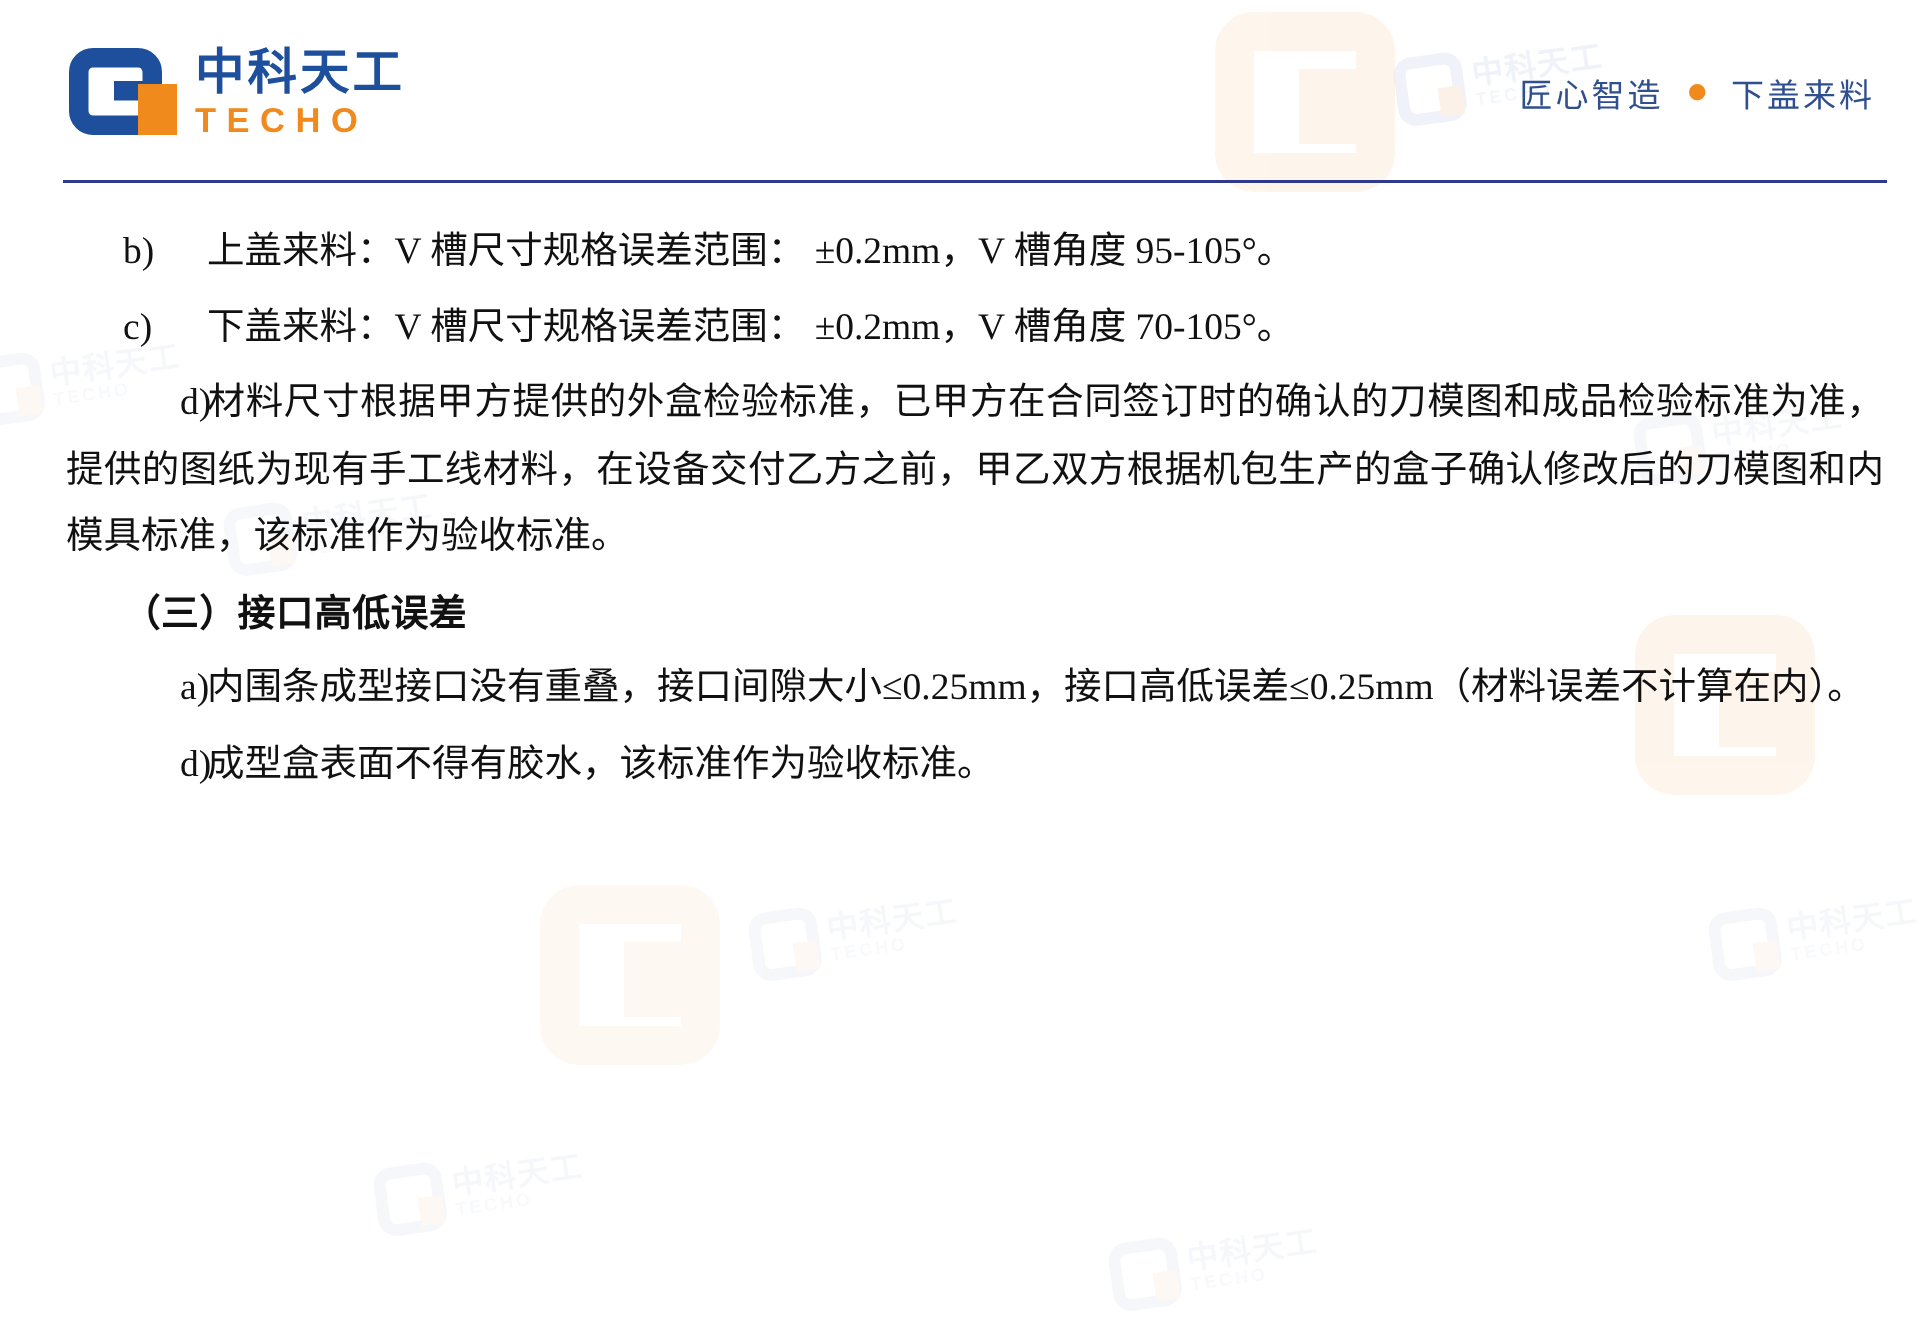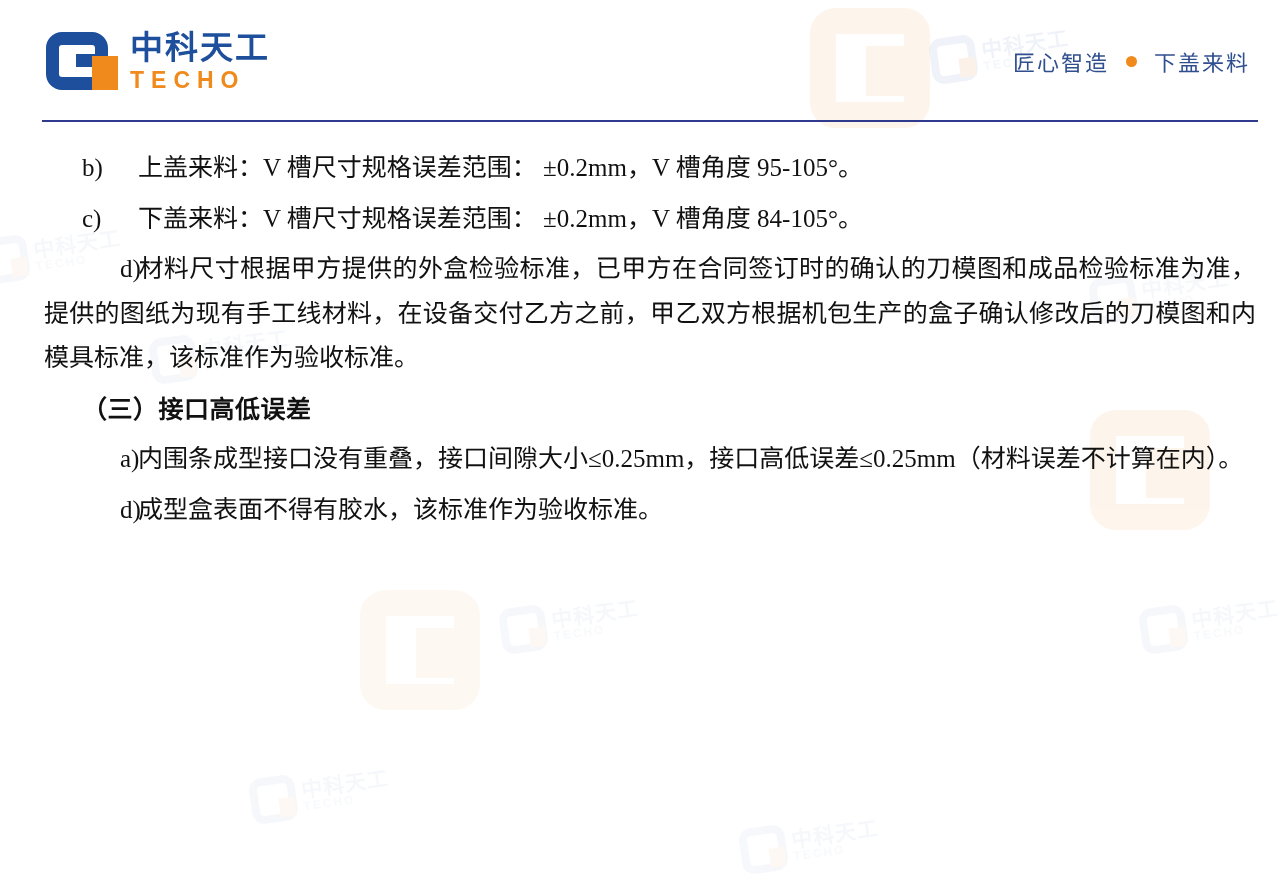--- a/index.html
+++ b/index.html
@@ -339,21 +339,21 @@
     </div>
   </div>
 
   <div class="content">
 
     <p class="para indent">
       <span class="marker">b)</span><span>上盖来料：V 槽尺寸规格误差范围： ±0.2mm，V 槽角度 95-105°。</span>
     </p>
 
     <p class="para indent">
-      <span class="marker">c)</span><span>下盖来料：V 槽尺寸规格误差范围： ±0.2mm，V 槽角度 84-105°。</span>
+      <span class="marker">c)</span><span>下盖来料：V 槽尺寸规格误差范围： ±0.2mm，V 槽角度 70-105°。</span>
     </p>
 
     <p class="para hang">
       <span class="marker">d)</span><span>材料尺寸根据甲方提供的外盒检验标准，已甲方在合同签订时的确认的刀模图和成品检验标准为准，提供的图纸为现有手工线材料，在设备交付乙方之前，甲乙双方根据机包生产的盒子确认修改后的刀模图和内模具标准，该标准作为验收标准。</span>
     </p>
 
     <p class="heading">（三）接口高低误差</p>
 
     <p class="para hang">
       <span class="marker">a)</span><span>内围条成型接口没有重叠，接口间隙大小≤0.25mm，接口高低误差≤0.25mm（材料误差不计算在内）。</span>

